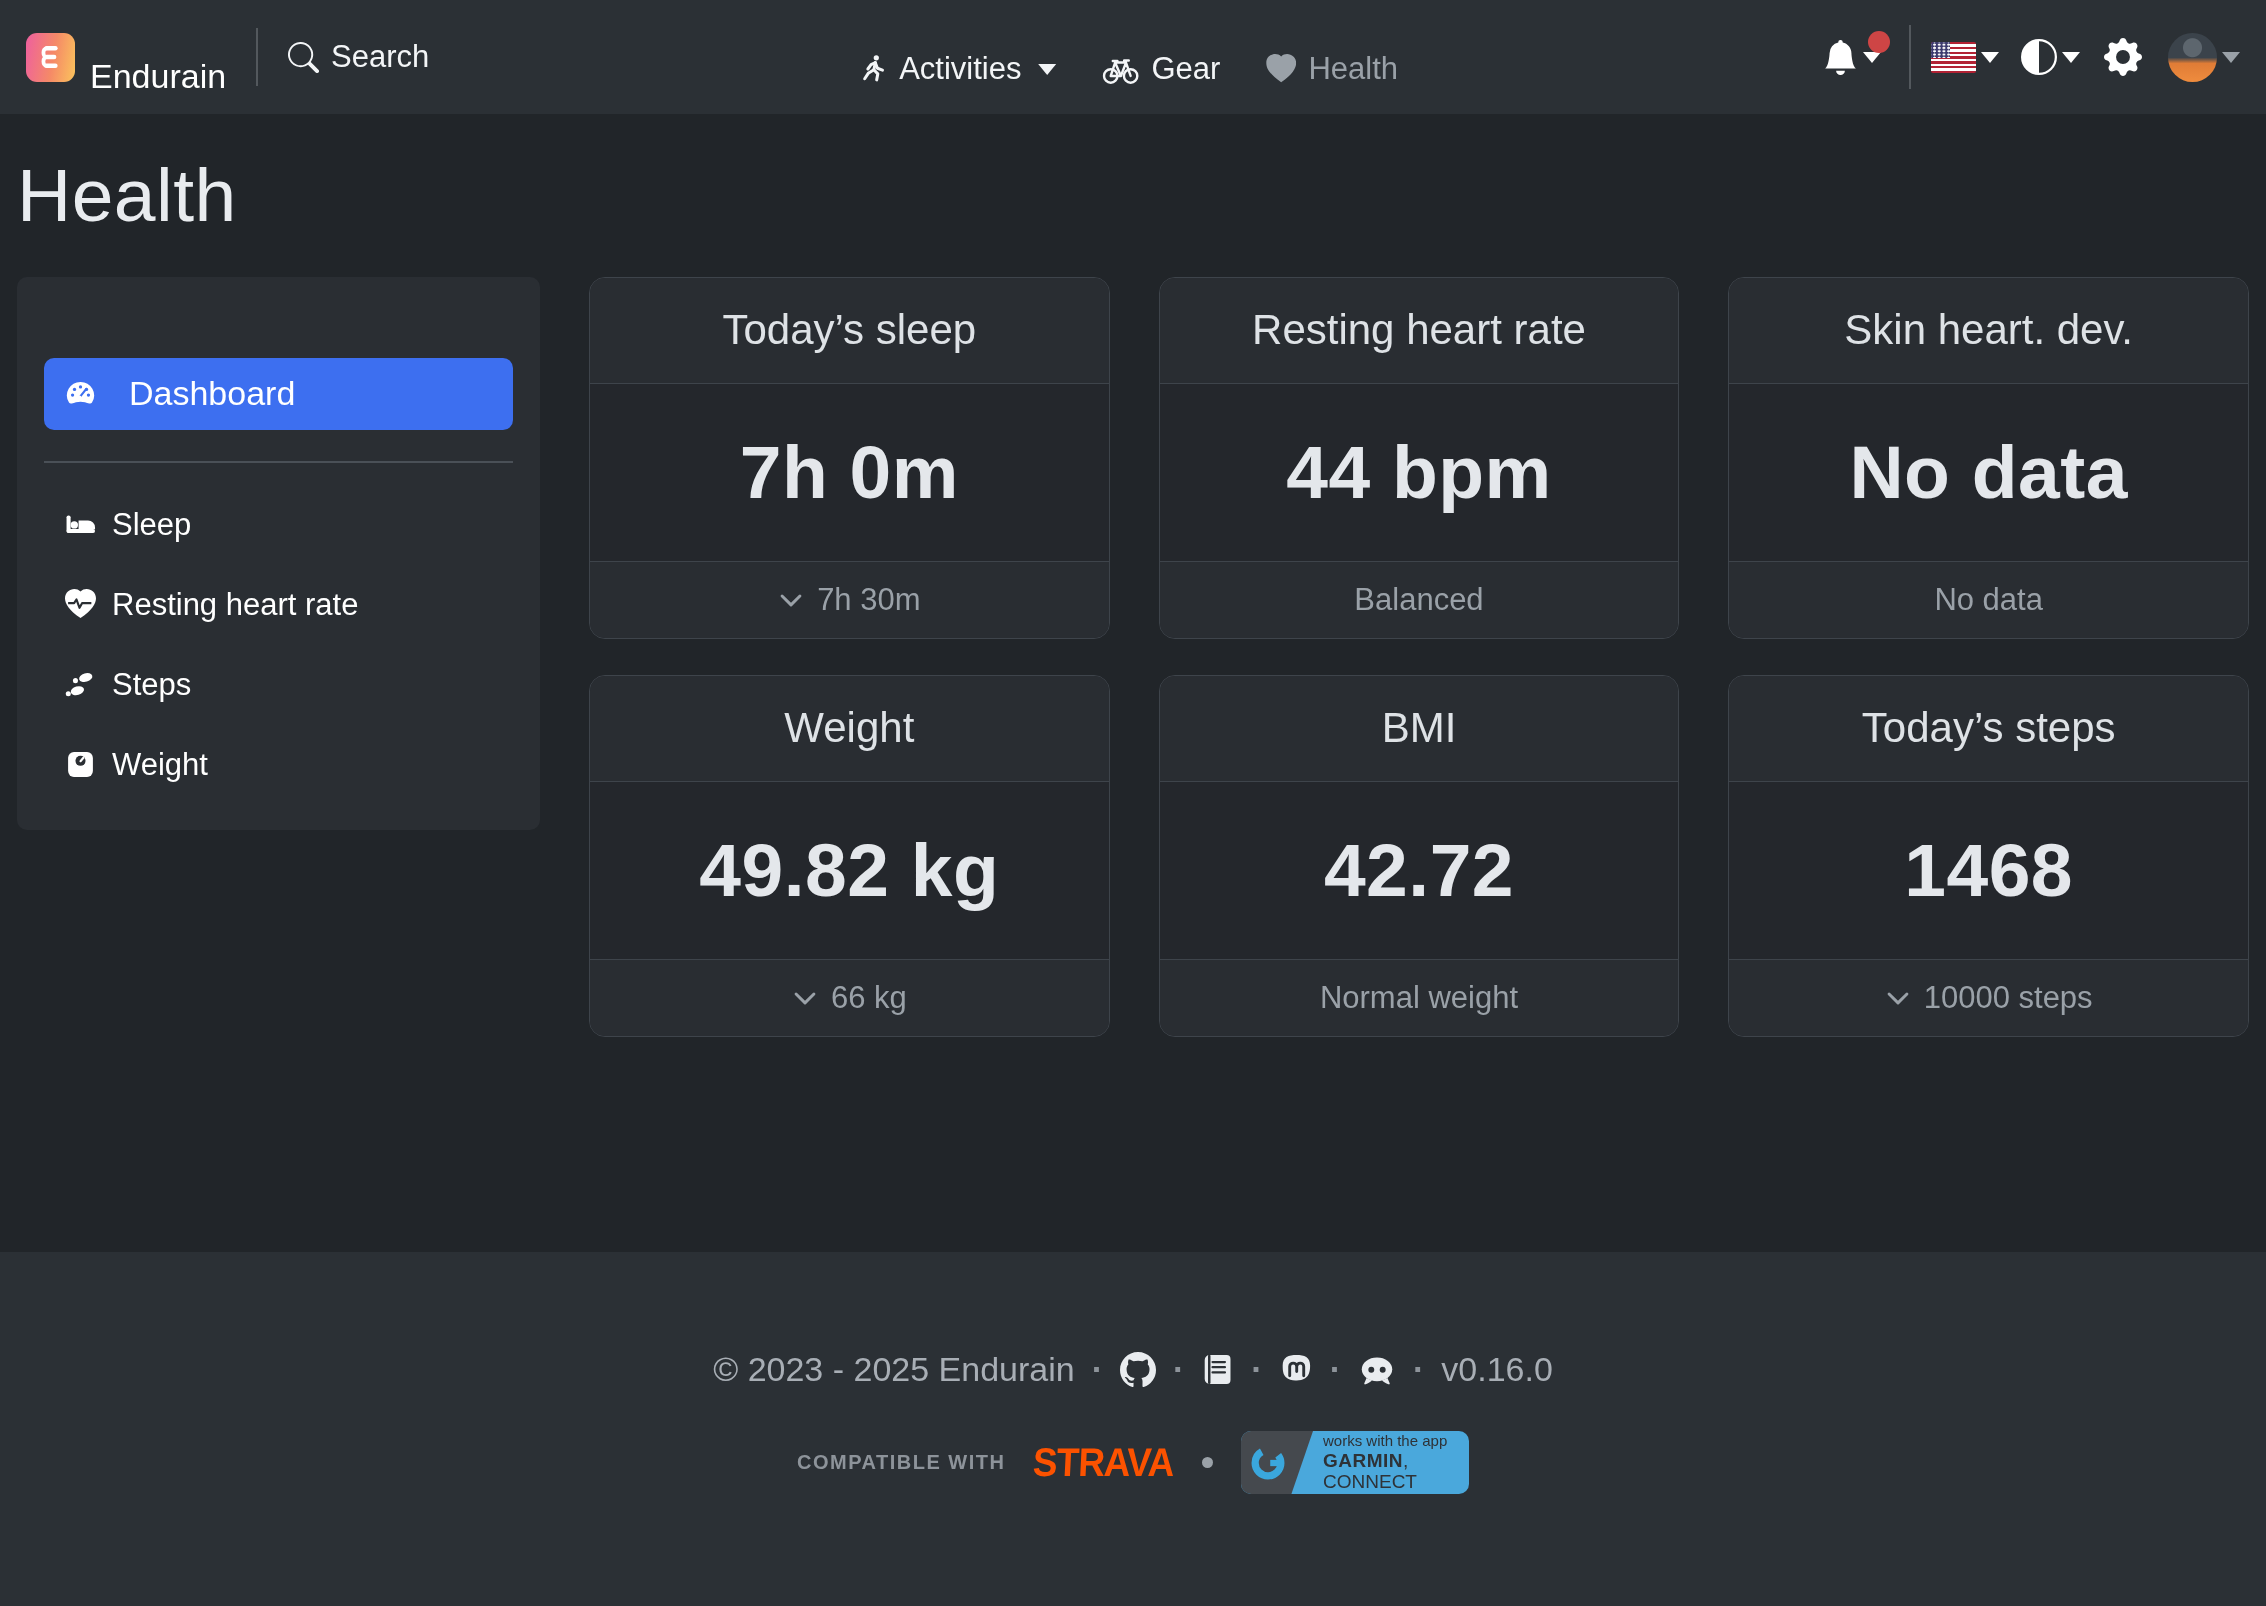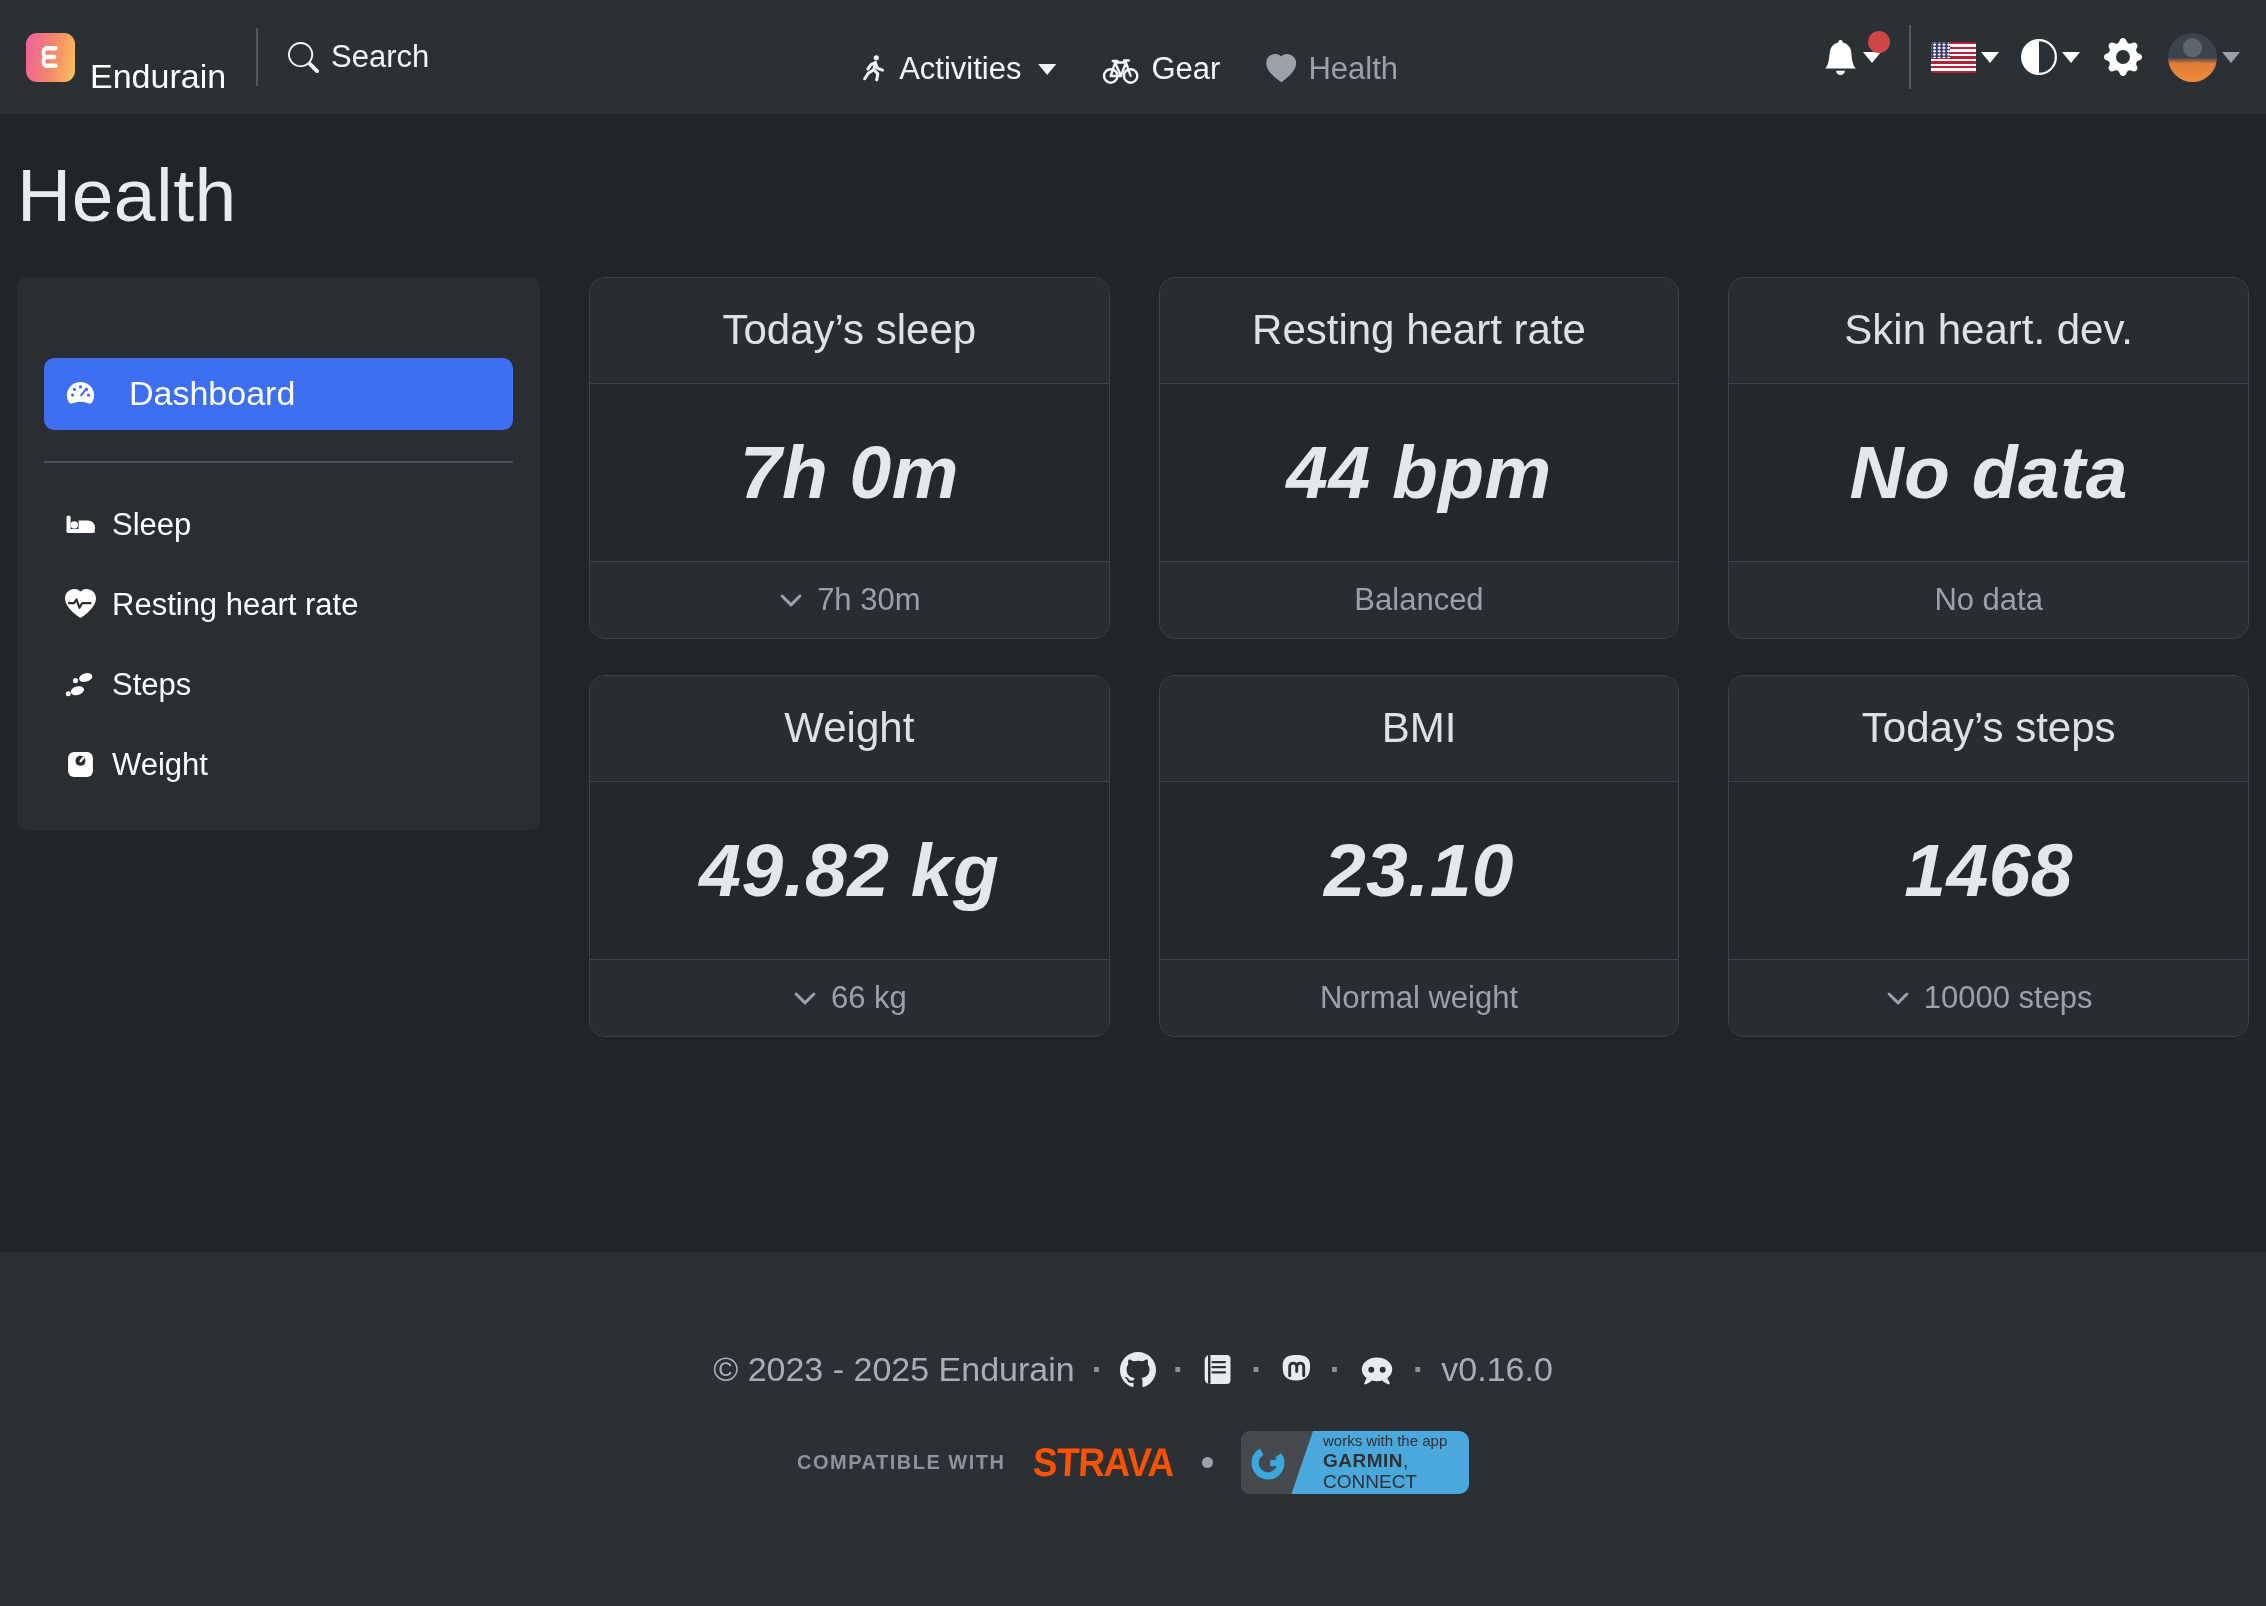--- a/index.html
+++ b/index.html
@@ -113,21 +113,21 @@
     background:#24272c; overflow:hidden;
   }
   .card-h {
     height:106px; background:#292d32; border-bottom:1px solid #3e444b;
     display:flex; align-items:center; justify-content:center;
     font-size:42px; font-weight:500; color:#dee2e6;
   }
   .card-b {
     height:177px;
     display:flex; align-items:center; justify-content:center;
-    font-size:75px; font-weight:600; color:#e4e7eb; letter-spacing:.5px;font-style:italic;
+    font-size:75px; font-weight:600; color:#e4e7eb; letter-spacing:.5px;
   }
   .card-f {
     height:77px; background:#292d32; border-top:1px solid #3e444b;
     display:flex; align-items:center; justify-content:center; gap:13px;
     font-size:31px; color:#9aa1a8;
   }
 
   
   footer {
     flex:0 0 auto; height:354px; background:#2b3035;
@@ -367,21 +367,21 @@
             <svg width="26" height="26" viewBox="0 0 16 16" fill="none" stroke="currentColor" stroke-width="1.8" stroke-linecap="round" stroke-linejoin="round">
                 <path d="M2.5 5.5 8 11l5.5-5.5"></path>
               </svg>
           </span>
           <span>66 kg</span>
         </div>
       </div>
 
       <div class="card">
         <div class="card-h">BMI</div>
-        <div class="card-b">23.10</div>
+        <div class="card-b">42.72</div>
         <div class="card-f">
           <span>Normal weight</span>
         </div>
       </div>
 
       <div class="card">
         <div class="card-h">Today’s steps</div>
         <div class="card-b">1468</div>
         <div class="card-f">
           <span>

